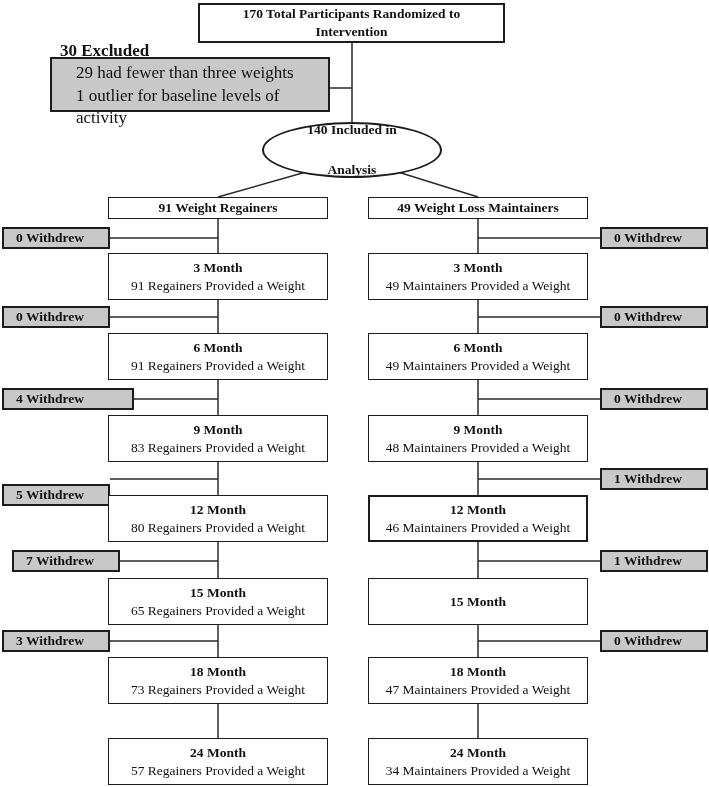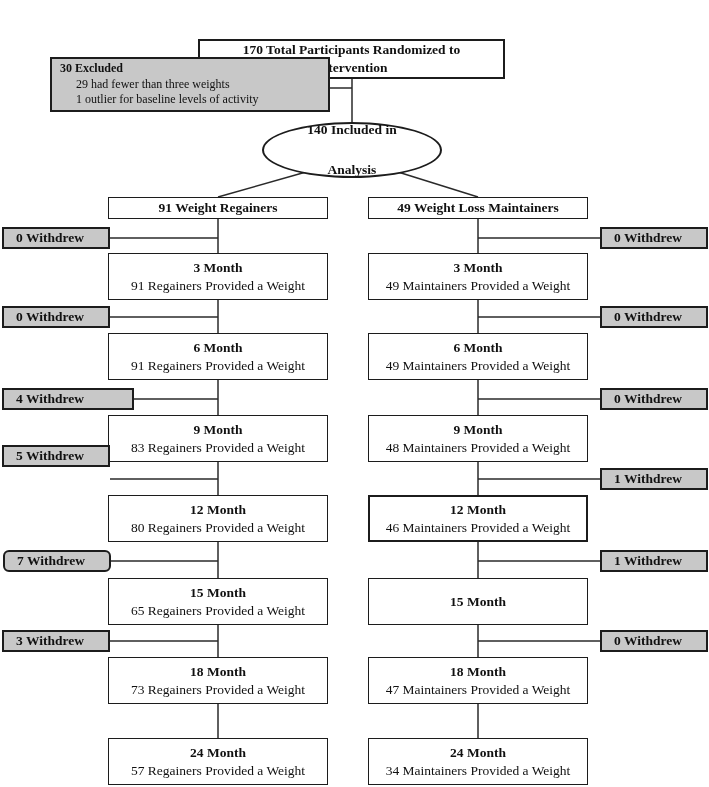--- a/index.html
+++ b/index.html
@@ -10,21 +10,21 @@
   #connectors{position:absolute;left:0;top:0;z-index:0;}
   .bx{
     position:absolute;box-sizing:border-box;z-index:1;background:var(--boxfill,#ffffff);
     border:1.5px solid var(--border,#1c1c1c);
     display:flex;flex-direction:column;align-items:center;justify-content:center;
     text-align:center;font-size:13.5px;line-height:1.3;
   }
   .top-box{border-width:2px;font-weight:bold;padding:2px 10px;}
   .excluded-box{
     background:var(--gray,#c8c8c8);border-width:2px;align-items:flex-start;
-    text-align:left;justify-content:center;padding:3px 8px;font-size:12px;
+    text-align:left;justify-content:center;padding:3px 8px;font-size:17px;
   }
   .excluded-title{font-weight:bold;}
   .excluded-detail{padding-left:16px;}
   .ellipse{border-radius:50%;border-width:2px;font-weight:bold;padding:0 14px;}
   .group-header{font-weight:bold;}
   .withdrew-box{
     background:var(--gray,#c8c8c8);border-width:2px;align-items:flex-start;
     text-align:left;justify-content:center;padding-left:12px;font-weight:bold;
   }
   .month-box .month-title{font-weight:bold;}
@@ -61,21 +61,21 @@
       <line x1="478" y1="399" x2="600" y2="399" stroke="#2a2a2a" stroke-width="1.5"></line>
       <line x1="478" y1="462" x2="478" y2="495" stroke="#2a2a2a" stroke-width="1.5"></line>
       <line x1="478" y1="479" x2="600" y2="479" stroke="#2a2a2a" stroke-width="1.5"></line>
       <line x1="478" y1="542" x2="478" y2="578" stroke="#2a2a2a" stroke-width="1.5"></line>
       <line x1="478" y1="561" x2="600" y2="561" stroke="#2a2a2a" stroke-width="1.5"></line>
       <line x1="478" y1="625" x2="478" y2="657" stroke="#2a2a2a" stroke-width="1.5"></line>
       <line x1="478" y1="641" x2="600" y2="641" stroke="#2a2a2a" stroke-width="1.5"></line>
       <line x1="478" y1="704" x2="478" y2="738" stroke="#2a2a2a" stroke-width="1.5"></line>
     </svg>
 
-  <div class="bx top-box" style="left:198px;top:3px;width:307px;height:40px;margin-top:36px;">
+  <div class="bx top-box" style="left:198px;top:3px;width:307px;height:40px;">
     <span class="line2">170 Total Participants Randomized to</span>
     <span class="line2">Intervention</span>
   </div>
 
   <div class="bx excluded-box" style="left:50px;top:57px;width:280px;height:55px;">
     <span class="excluded-title">30 Excluded</span>
     <span class="excluded-detail">29 had fewer than three weights</span>
     <span class="excluded-detail">1 outlier for baseline levels of activity</span>
   </div>
 
@@ -95,26 +95,26 @@
     <div class="bx withdrew-box" style="left: 2px; top: 306px; width: 108px; height: 22px;">0 Withdrew</div>
     <div class="bx month-box" style="left: 108px; top: 333px; width: 220px; height: 47px;">
       <span class="month-title">6 Month</span>
       <span class="month-detail">91 Regainers Provided a Weight</span>
     </div>
     <div class="bx withdrew-box" style="left: 2px; top: 388px; width: 132px; height: 22px;">4 Withdrew</div>
     <div class="bx month-box" style="left: 108px; top: 415px; width: 220px; height: 47px;">
       <span class="month-title">9 Month</span>
       <span class="month-detail">83 Regainers Provided a Weight</span>
     </div>
-    <div class="bx withdrew-box" style="left: 2px; top: 445px; width: 108px; height: 22px;">5 Withdrew</div>
+    <div class="bx withdrew-box" style="left: 2px; top: 484px; width: 108px; height: 22px;">5 Withdrew</div>
     <div class="bx month-box" style="left: 108px; top: 495px; width: 220px; height: 47px;">
       <span class="month-title">12 Month</span>
       <span class="month-detail">80 Regainers Provided a Weight</span>
     </div>
-    <div class="bx withdrew-box" style="left: 3px; top: 550px; width: 108px; height: 22px; border-radius: 6px;">7 Withdrew</div>
+    <div class="bx withdrew-box" style="left: 12px; top: 550px; width: 108px; height: 22px;">7 Withdrew</div>
     <div class="bx month-box" style="left: 108px; top: 578px; width: 220px; height: 47px;">
       <span class="month-title">15 Month</span>
       <span class="month-detail">65 Regainers Provided a Weight</span>
     </div>
     <div class="bx withdrew-box" style="left: 2px; top: 630px; width: 108px; height: 22px;">3 Withdrew</div>
     <div class="bx month-box" style="left: 108px; top: 657px; width: 220px; height: 47px;">
       <span class="month-title">18 Month</span>
       <span class="month-detail">73 Regainers Provided a Weight</span>
     </div>
     <div class="bx month-box" style="left: 108px; top: 738px; width: 220px; height: 47px;">

